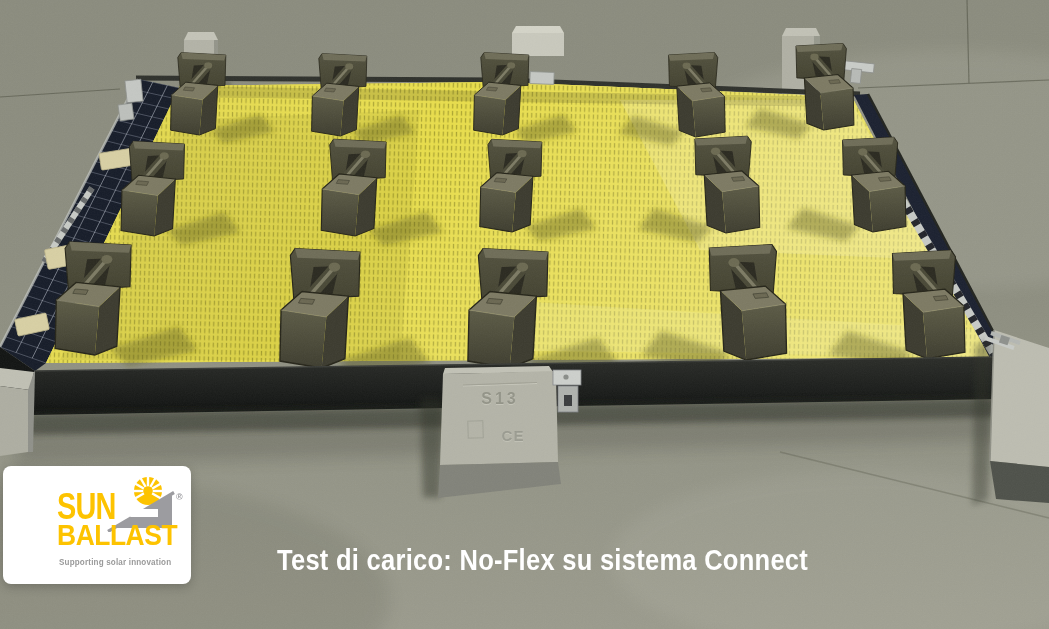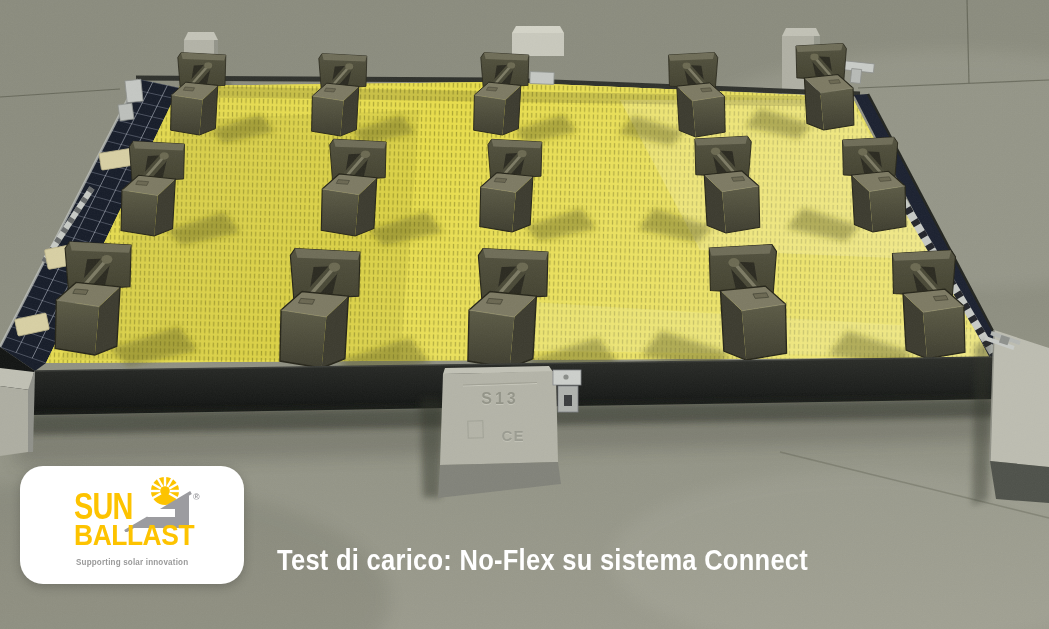--- a/index.html
+++ b/index.html
@@ -1,21 +1,21 @@
 <!DOCTYPE html>
 <html><head>
 <meta charset="utf-8">
 <style>
   html,body{margin:0;padding:0;background:#6f7067;}
   .stage{position:relative;width:1049px;height:629px;overflow:hidden;
          font-family:"Liberation Sans",sans-serif;background:#a16207;}
   .stage svg.scene{position:absolute;left:0;top:0;display:block;}
   
-  .card{position:absolute;left:20px;top:466px;width:224px;height:118px;
-        background:#fff;border-radius:23px;box-shadow:0 3px 10px rgba(30,32,26,.25);}
+  .card{position:absolute;left:3px;top:466px;width:188px;height:118px;
+        background:#fff;border-radius:8px;box-shadow:0 3px 10px rgba(30,32,26,.25);}
   .logo-sun{position:absolute;left:54px;top:22px;font-size:37px;font-weight:bold;
             color:#FDC300;letter-spacing:-1px;transform:scaleX(.78);transform-origin:left top;line-height:1;}
   .logo-glyph{position:absolute;left:103px;top:10px;}
   .logo-reg{position:absolute;left:173px;top:26px;font-size:9px;color:#9c9ca0;font-weight:bold;}
   .logo-ballast{position:absolute;left:54px;top:54px;font-size:30px;font-weight:bold;
             color:#FDC300;letter-spacing:-.5px;transform:scaleX(.88);transform-origin:left top;line-height:1;}
   .logo-tagline{position:absolute;left:56px;top:90px;font-size:9.5px;font-weight:bold;
             color:#9a9a9a;letter-spacing:.2px;transform:scaleX(.85);transform-origin:left top;white-space:nowrap;}
   .caption{position:absolute;left:277px;top:544px;font-size:29px;font-weight:600;color:#fff;
            letter-spacing:.3px;transform:scaleX(.88);transform-origin:left top;white-space:nowrap;}

